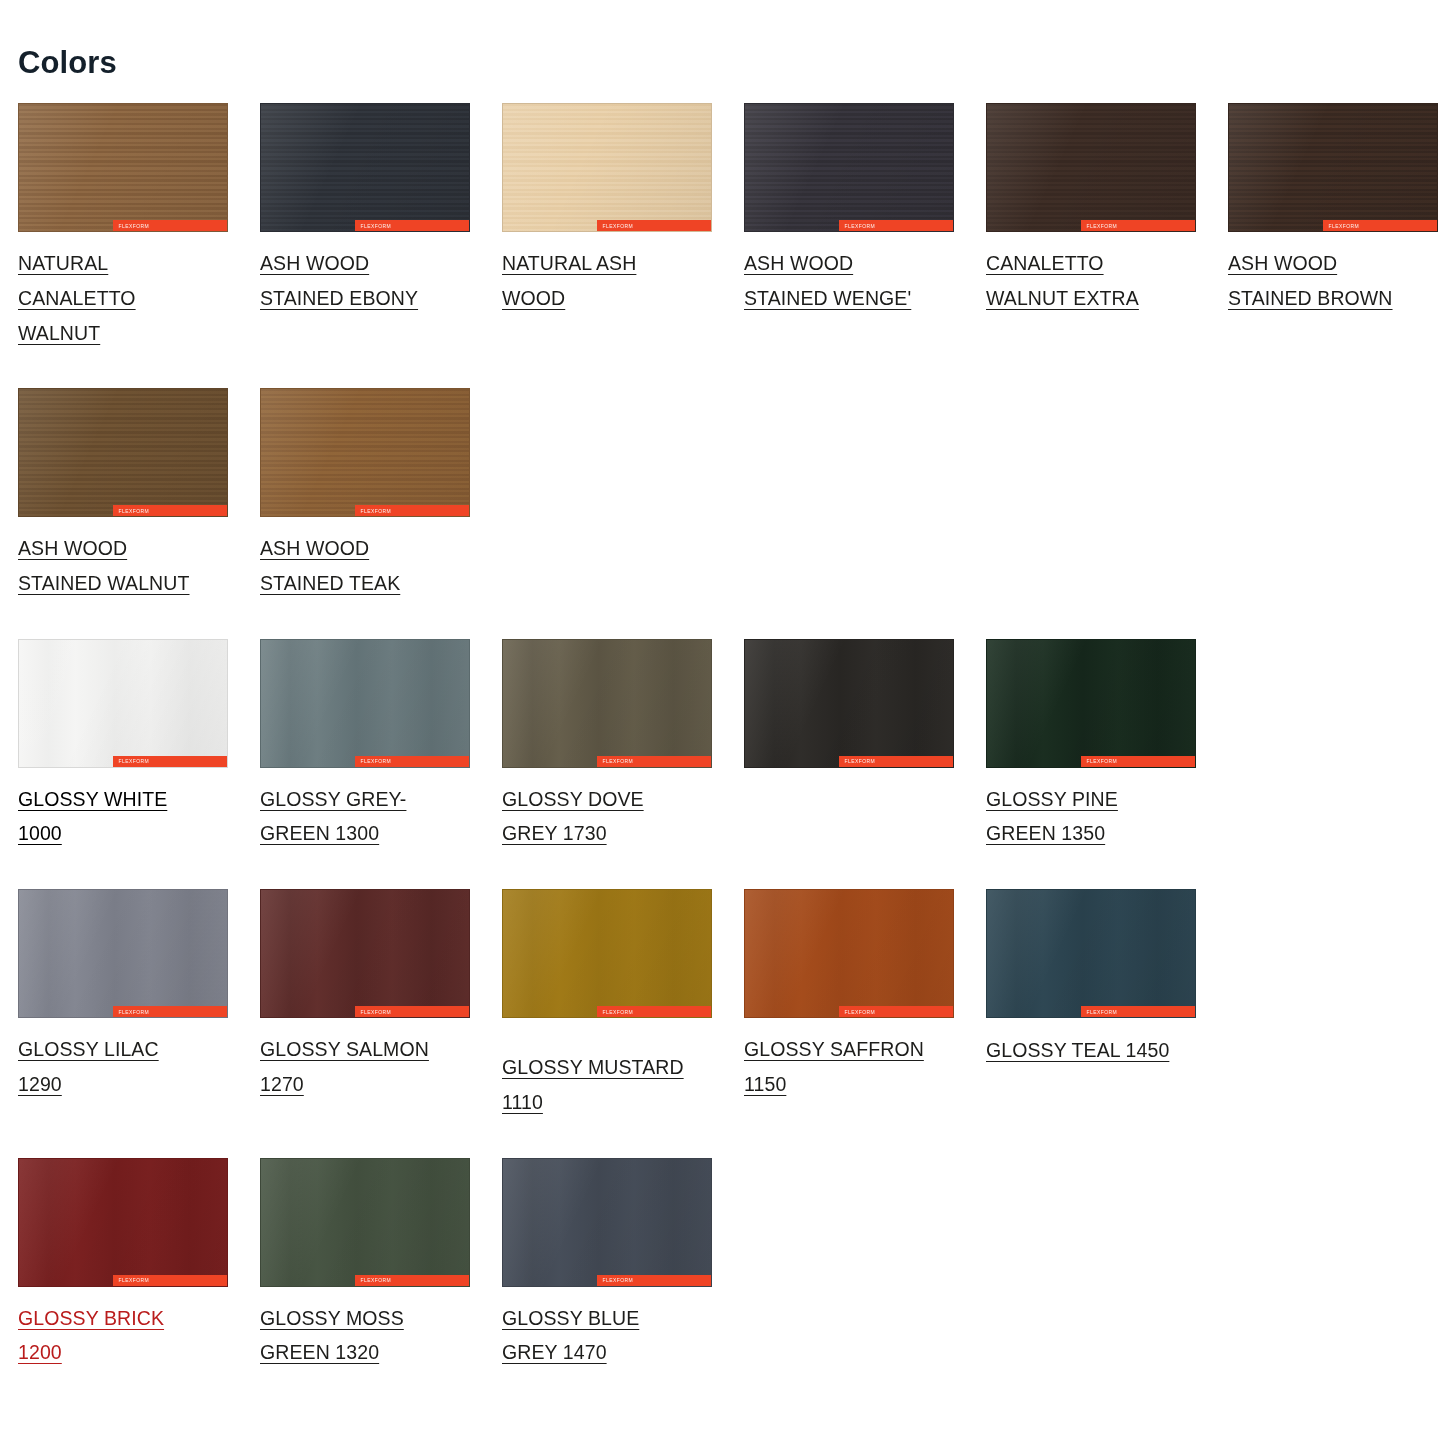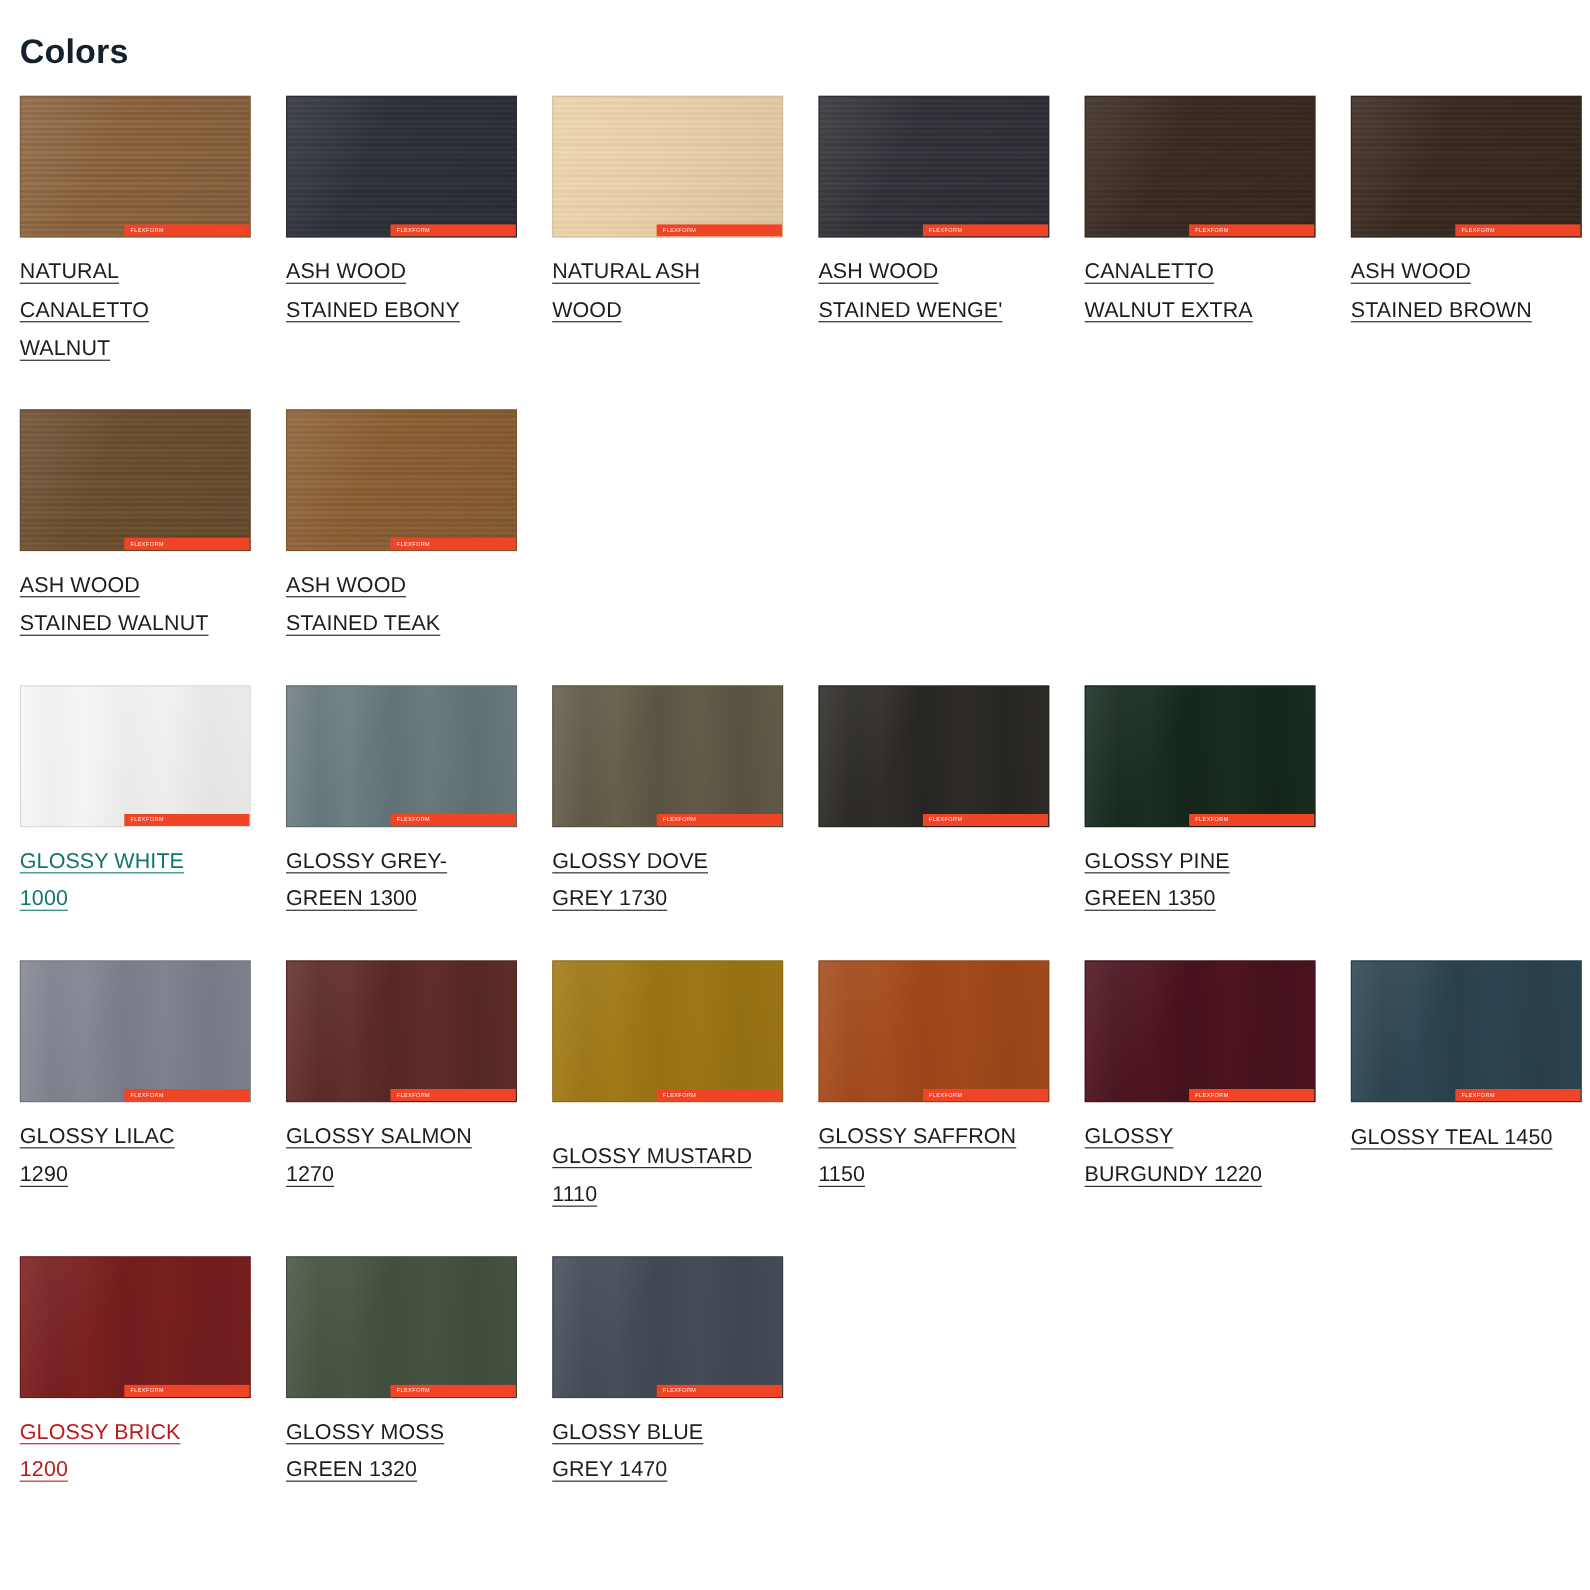--- a/index.html
+++ b/index.html
@@ -6,21 +6,21 @@
   html, body {
     width: 1445px;
     height: 1445px;
     background: #ffffff;
     font-family: "Liberation Sans", sans-serif;
   }
   .page {
     width: 1183px;
     min-height: 1445px;
     background: #ffffff;
-    padding: 28px 0 0 18px;
+    padding: 44px 0 0 18px;
     position: relative;
   }
   .page-title {
     font-size: 31px;
     font-weight: 700;
     color: #14202b;
     letter-spacing: 0.1px;
     line-height: 1.2;
     margin-bottom: 22px;
     font-family: "Liberation Sans", sans-serif;
@@ -190,21 +190,21 @@
       <div class="swatch-cell"></div>
       <div class="row-spacer"></div>
       <div class="swatch-cell">
         <div class="swatch-chip" style="background: rgb(241, 241, 240);">
           <div class="grain" style="background-image: linear-gradient(90deg, rgba(251, 251, 250, 0.45) 0%, rgba(227, 228, 227, 0.2) 14%, rgba(251, 251, 250, 0.38) 27%, rgba(227, 228, 227, 0.3) 46%, rgba(251, 251, 250, 0.3) 63%, rgba(227, 228, 227, 0.26) 82%, rgba(251, 251, 250, 0.34) 100%);"></div>
           <div class="sheen" style="background-image: linear-gradient(115deg, rgba(255, 255, 255, 0.1) 0%, rgba(255, 255, 255, 0) 38%, rgba(0, 0, 0, 0.06) 100%);"></div>
           <div class="watermark" style="background: rgb(239, 68, 37);">
             <span class="watermark-text">FLEXFORM</span>
           </div>
         </div>
-        <a class="swatch-label" href="#" style="color: #0f766e;"><span class="ln">GLOSSY WHITE</span><br><span class="ln">1000</span></a>
+        <a class="swatch-label" href="#" style="color: #000000;"><span class="ln">GLOSSY WHITE</span><br><span class="ln">1000</span></a>
       </div>
       <div class="swatch-cell">
         <div class="swatch-chip" style="background: rgb(102, 118, 122);">
           <div class="grain" style="background-image: linear-gradient(90deg, rgba(123, 139, 142, 0.45) 0%, rgba(89, 106, 110, 0.2) 14%, rgba(123, 139, 142, 0.38) 27%, rgba(89, 106, 110, 0.3) 46%, rgba(123, 139, 142, 0.3) 63%, rgba(89, 106, 110, 0.26) 82%, rgba(123, 139, 142, 0.34) 100%);"></div>
           <div class="sheen" style="background-image: linear-gradient(115deg, rgba(255, 255, 255, 0.1) 0%, rgba(255, 255, 255, 0) 38%, rgba(0, 0, 0, 0.06) 100%);"></div>
           <div class="watermark" style="background: rgb(239, 68, 37);">
             <span class="watermark-text">FLEXFORM</span>
           </div>
         </div>
         <a class="swatch-label" href="#" style="color: rgb(29, 29, 27);"><span class="ln">GLOSSY GREY-</span><br><span class="ln">GREEN 1300</span></a>
@@ -273,30 +273,20 @@
         <div class="swatch-chip" style="background: rgb(160, 73, 26);">
           <div class="grain" style="background-image: linear-gradient(90deg, rgba(173, 82, 32, 0.45) 0%, rgba(148, 65, 22, 0.2) 14%, rgba(173, 82, 32, 0.38) 27%, rgba(148, 65, 22, 0.3) 46%, rgba(173, 82, 32, 0.3) 63%, rgba(148, 65, 22, 0.26) 82%, rgba(173, 82, 32, 0.34) 100%);"></div>
           <div class="sheen" style="background-image: linear-gradient(115deg, rgba(255, 255, 255, 0.1) 0%, rgba(255, 255, 255, 0) 38%, rgba(0, 0, 0, 0.06) 100%);"></div>
           <div class="watermark" style="background: rgb(239, 68, 37);">
             <span class="watermark-text">FLEXFORM</span>
           </div>
         </div>
         <a class="swatch-label" href="#" style="color: rgb(29, 29, 27);"><span class="ln">GLOSSY SAFFRON</span><br><span class="ln">1150</span></a>
       </div>
       <div class="swatch-cell">
-        <div class="swatch-chip" style="background: rgb(74, 19, 30);">
-          <div class="grain" style="background-image: linear-gradient(90deg, rgba(87, 24, 36, 0.45) 0%, rgba(60, 14, 24, 0.2) 14%, rgba(87, 24, 36, 0.38) 27%, rgba(60, 14, 24, 0.3) 46%, rgba(87, 24, 36, 0.3) 63%, rgba(60, 14, 24, 0.26) 82%, rgba(87, 24, 36, 0.34) 100%);"></div>
-          <div class="sheen" style="background-image: linear-gradient(115deg, rgba(255, 255, 255, 0.1) 0%, rgba(255, 255, 255, 0) 38%, rgba(0, 0, 0, 0.06) 100%);"></div>
-          <div class="watermark" style="background: rgb(239, 68, 37);">
-            <span class="watermark-text">FLEXFORM</span>
-          </div>
-        </div>
-        <a class="swatch-label" href="#" style="color: rgb(29, 29, 27);"><span class="ln">GLOSSY</span><br><span class="ln">BURGUNDY 1220</span></a>
-      </div>
-      <div class="swatch-cell">
         <div class="swatch-chip" style="background: rgb(43, 67, 79);">
           <div class="grain" style="background-image: linear-gradient(90deg, rgba(52, 78, 91, 0.45) 0%, rgba(36, 58, 69, 0.2) 14%, rgba(52, 78, 91, 0.38) 27%, rgba(36, 58, 69, 0.3) 46%, rgba(52, 78, 91, 0.3) 63%, rgba(36, 58, 69, 0.26) 82%, rgba(52, 78, 91, 0.34) 100%);"></div>
           <div class="sheen" style="background-image: linear-gradient(115deg, rgba(255, 255, 255, 0.1) 0%, rgba(255, 255, 255, 0) 38%, rgba(0, 0, 0, 0.06) 100%);"></div>
           <div class="watermark" style="background: rgb(239, 68, 37);">
             <span class="watermark-text">FLEXFORM</span>
           </div>
         </div>
         <a class="swatch-label" href="#" style="color: rgb(29, 29, 27); margin-top: 15px;"><span class="ln">GLOSSY TEAL 1450</span></a>
       </div>
       <div class="row-spacer"></div>

